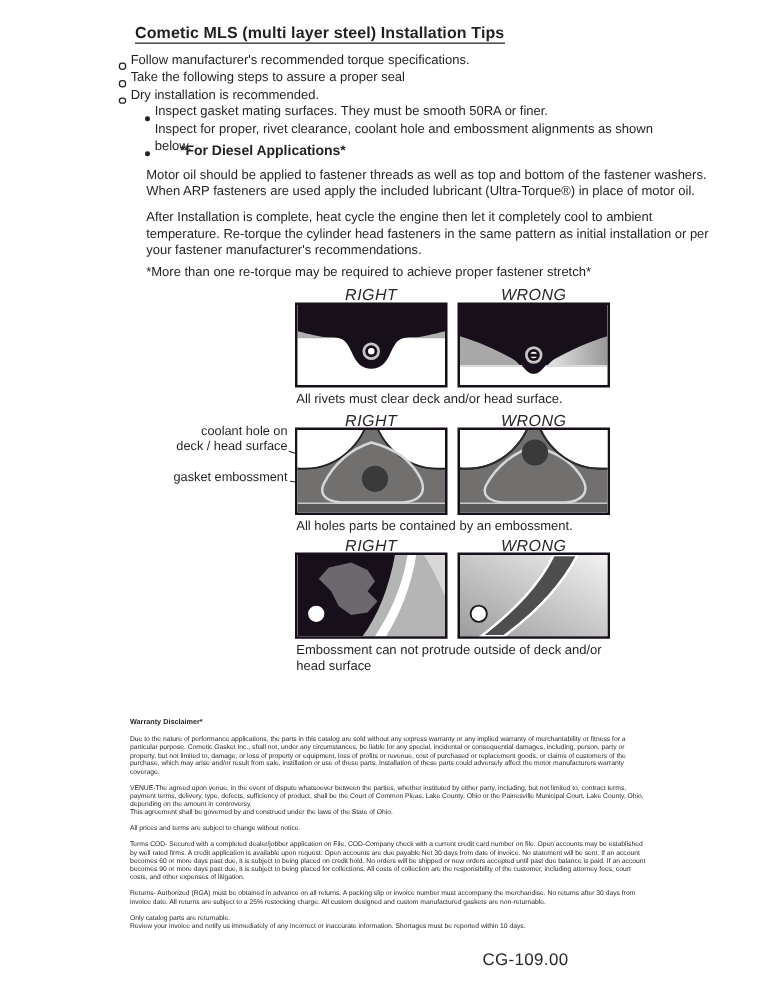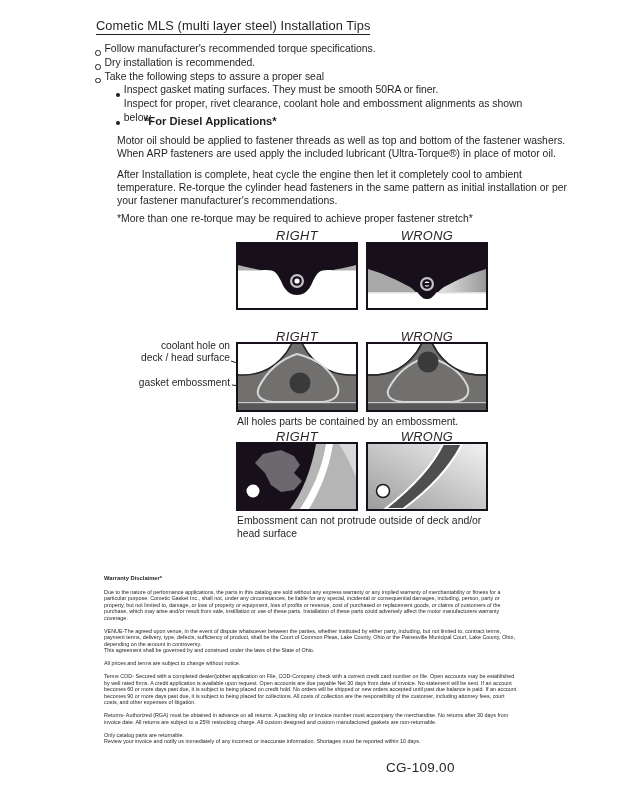--- a/index.html
+++ b/index.html
@@ -3,21 +3,21 @@
 <meta charset="utf-8">
 <style>
   html,body{margin:0;padding:0;background:#ffffff;}
   .page{
     position:relative;width:618px;height:800px;background:#fff;overflow:hidden;
     font-family:"Liberation Sans","DejaVu Sans",sans-serif;color:#231f20;
   }
   .abs{position:absolute;}
   
   .title{
-    left:96px;top:18px;font-size:12.8px;font-weight:normal;letter-spacing:.1px;
+    left:108px;top:18px;font-size:12.8px;font-weight:bold;letter-spacing:.1px;
     border-bottom:1.6px solid #231f20;padding-bottom:1px;
   }
   
   .bullets{left:95px;top:42px;width:452px;font-size:10.4px;line-height:13.8px;}
   .b-row{display:flex;align-items:flex-end;}
   .ring{flex:0 0 auto;width:3.5px;height:3.5px;border:1px solid #231f20;border-radius:50%;margin:4.5px 4px 0 0;}
   .sb-row{display:flex;align-items:flex-end;margin-left:21px;}
   .dot{flex:0 0 auto;width:3.8px;height:3.8px;background:#231f20;border-radius:50%;margin:4.5px 4px 0 0;}
   
   .diesel-h{left:100px;top:115px;font-size:11.2px;font-weight:bold;margin-left:44px;}
@@ -41,25 +41,25 @@
 
   <div class="abs title">Cometic MLS (multi layer steel) Installation Tips</div>
 
   <div class="abs bullets">
     <div class="b-row">
         <span class="ring"></span>
         <span>Follow manufacturer's recommended torque specifications.</span>
       </div>
     <div class="b-row">
         <span class="ring"></span>
-        <span>Dry installation is recommended.</span>
+        <span>Take the following steps to assure a proper seal</span>
       </div>
     <div class="b-row">
         <span class="ring"></span>
-        <span>Take the following steps to assure a proper seal</span>
+        <span>Dry installation is recommended.</span>
       </div>
     <div class="sb-row">
         <span class="dot"></span>
         <span>Inspect gasket mating surfaces.  They must be smooth 50RA or finer.</span>
       </div>
     <div class="sb-row">
         <span class="dot"></span>
         <span>Inspect for proper, rivet clearance, coolant hole and embossment alignments as shown below.</span>
       </div>
   </div>
@@ -98,20 +98,21 @@
       <path d="M118,25 C104,29 89,36 76,43 C73,45 71,47 70,48.5 L118,48.5 Z" fill="url(#g-wedge)"></path>
       <rect x="0" y="48" width="118" height="1.4" fill="#dddddd"></rect>
       <path d="M34,18 C40,32 44,42 50,49 C54,54 56,55 59,55 C62,55 64,54 68,49 C74,42 78,32 84,18 Z" fill="#17101a"></path>
       <circle cx="59" cy="40" r="7" fill="#c4c4c4"></circle>
       <circle cx="59" cy="40" r="4.8" fill="#17101a"></circle>
       <circle cx="59" cy="40" r="2.6" fill="#ffffff"></circle>
       <rect x="55.8" y="39" width="6.4" height="2.4" fill="#17101a"></rect>
     </svg>
   </div>
 
+  <div class="abs fig-caption" style="left:237px;top:314px;width:300px;">All rivets must clear deck and/or head surface.</div>
 
   <div class="abs fig-label" style="left:236px;top:329px;">RIGHT</div>
   <div class="abs fig-label" style="left:366px;top:329px;">WRONG</div>
 
   <div class="abs callout" style="left:110px;top:340px;">
     <span>coolant hole on</span><br>
     <span>deck / head surface</span>
   </div>
   <div class="abs callout" style="left:110px;top:377px;">gasket embossment</div>
 

